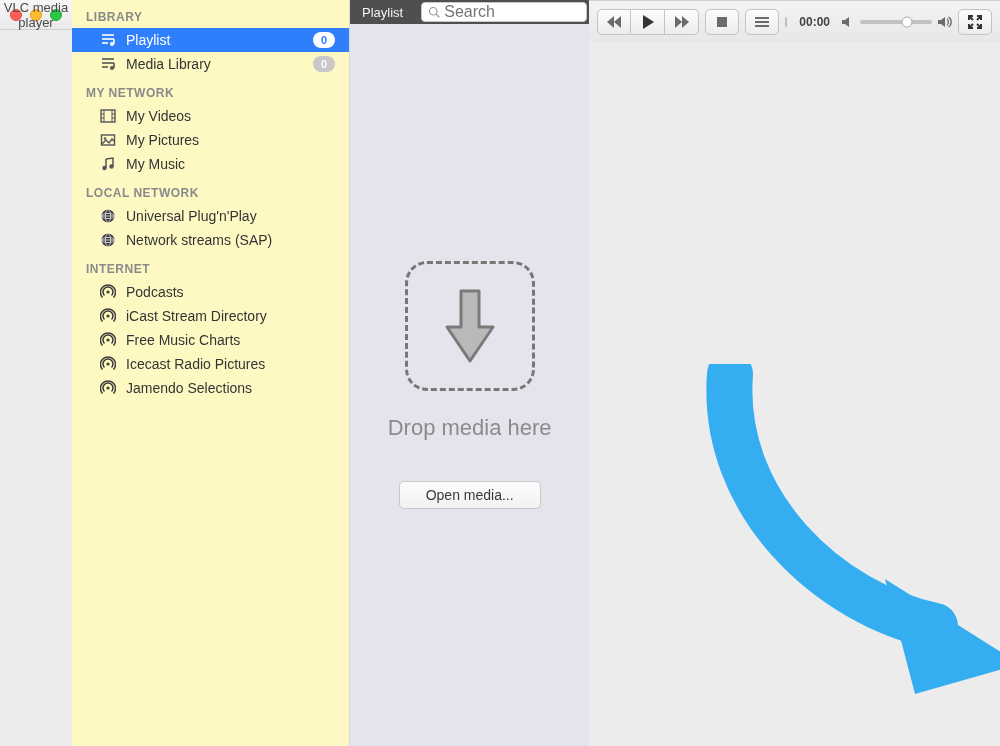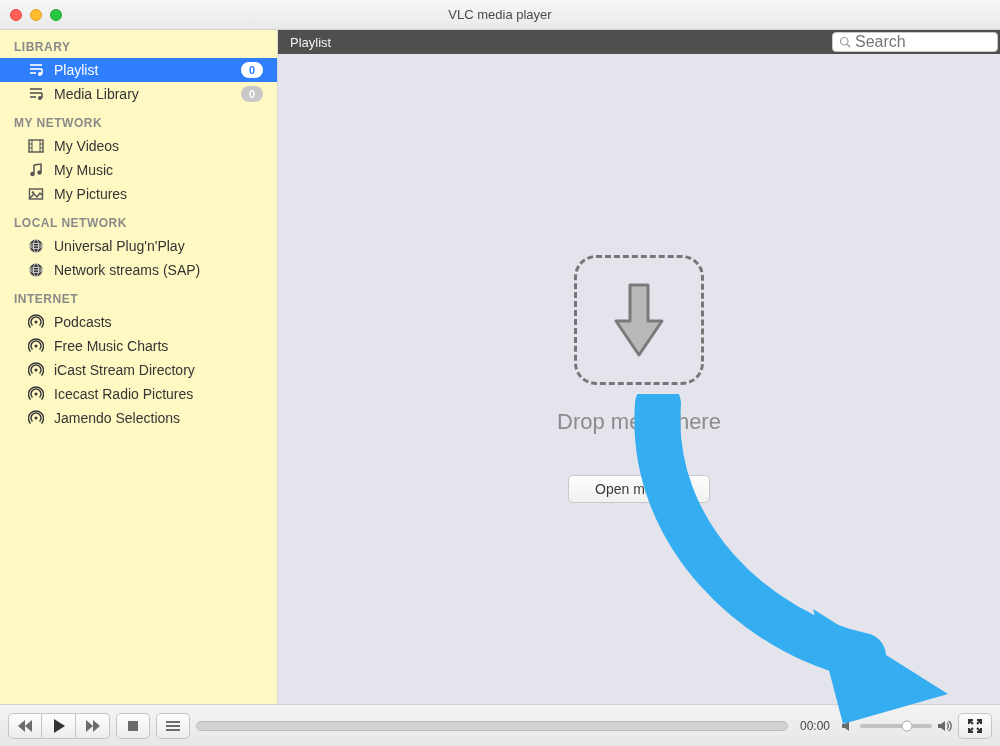--- a/index.html
+++ b/index.html
@@ -1,20 +1,20 @@
 <!DOCTYPE html>
 <html><head>
 <meta charset="utf-8">
 <style>
 * { box-sizing: border-box; margin: 0; padding: 0; font-family: -apple-system, "Helvetica Neue", Helvetica, Arial, sans-serif; }
 html, body { width: 1000px; height: 746px; overflow: hidden; }
 
 .window {
   width: 1000px; height: 746px;
-  display: flex; flex-direction: column;
+  display: flex; 
   background: #ececec;
 }
 
 .titlebar {
   height: 30px;
   display: flex; align-items: center;
   padding: 0 10px;
   background: linear-gradient(#f7f7f7,#e9e9e9);
   border-bottom: 1px solid #d0d0d0;
   position: relative;
@@ -125,21 +125,21 @@
   color:#6b6b6b; cursor:pointer;
 }
 .btn-group .ctl-btn:first-child { border-radius:5px 0 0 5px;}
 .btn-group .ctl-btn:last-child { border-radius:0 5px 5px 0; border-left:0;}
 .btn-group .ctl-btn:not(:first-child):not(:last-child){border-left:0;}
 .ctl-btn.single { border-radius:5px; }
 .seek {
   flex:1; height:10px;
   background:#d2d2d2; border:1px solid #bcbcbc; border-radius:5px;
 }
-.time { font-size:12px; color:#464646; padding:0 6px;}
+.time { font-size:12px; color:#464646; padding:0 6px;font-weight:bold;}
 .vol { display:flex; align-items:center; gap:6px; color:#6b6b6b;}
 .vol-track {
   width:72px; height:4px; background:#c2c2c2; border-radius:2px; position:relative;
 }
 .vol-thumb {
   position:absolute; top:50%; transform:translate(-50%,-50%);
   width:11px; height:11px; background:#fff; border:1px solid #aaa; border-radius:50%;
 }
 svg { display:block; }
 </style>
@@ -198,38 +198,38 @@
               <line x1="1" y1="10" x2="4" y2="10" stroke="#555"></line>
               <line x1="12" y1="6" x2="15" y2="6" stroke="#555"></line>
               <line x1="12" y1="10" x2="15" y2="10" stroke="#555"></line>
             </svg>
           </span>
           <span class="label">My Videos</span>
         </div>
         <div class="item">
           <span class="icon">
             <svg width="16" height="16" viewBox="0 0 16 16">
+              <rect x="1.5" y="3" width="13" height="10" fill="none" stroke="#555" stroke-width="1.4"></rect>
+              <circle cx="5" cy="6.5" r="1.2" fill="#555"></circle>
+              <polyline points="2,12 6,8 9,11 12,7 14,9" fill="none" stroke="#555" stroke-width="1.4"></polyline>
+            </svg>
+          </span>
+          <span class="label">My Pictures</span>
+        </div>
+        <div class="item">
+          <span class="icon">
+            <svg width="16" height="16" viewBox="0 0 16 16">
               <path d="M6 3 L13 2 V10" fill="none" stroke="#555" stroke-width="1.5"></path>
               <circle cx="4.5" cy="12" r="2.2" fill="#555"></circle>
               <circle cx="11.5" cy="10.5" r="2.2" fill="#555"></circle>
               <line x1="6" y1="3" x2="6" y2="12" stroke="#555" stroke-width="1.5"></line>
             </svg>
           </span>
           <span class="label">My Music</span>
         </div>
-        <div class="item">
-          <span class="icon">
-            <svg width="16" height="16" viewBox="0 0 16 16">
-              <rect x="1.5" y="3" width="13" height="10" fill="none" stroke="#555" stroke-width="1.4"></rect>
-              <circle cx="5" cy="6.5" r="1.2" fill="#555"></circle>
-              <polyline points="2,12 6,8 9,11 12,7 14,9" fill="none" stroke="#555" stroke-width="1.4"></polyline>
-            </svg>
-          </span>
-          <span class="label">My Pictures</span>
-        </div>
         <div class="section-header">LOCAL NETWORK</div>
         <div class="item">
           <span class="icon">
             <svg width="16" height="16" viewBox="0 0 16 16">
               <circle cx="8" cy="8" r="6.5" fill="#3a3a3a"></circle>
               <ellipse cx="8" cy="8" rx="6.5" ry="2.6" fill="none" stroke="#ddd" stroke-width="0.9"></ellipse>
               <ellipse cx="8" cy="8" rx="2.6" ry="6.5" fill="none" stroke="#ddd" stroke-width="0.9"></ellipse>
               <line x1="1.5" y1="8" x2="14.5" y2="8" stroke="#ddd" stroke-width="0.9"></line>
             </svg>
           </span>
@@ -258,31 +258,31 @@
           <span class="label">Podcasts</span>
         </div>
         <div class="item">
           <span class="icon">
             <svg width="16" height="16" viewBox="0 0 16 16">
               <circle cx="8" cy="8" r="1.6" fill="#3a3a3a"></circle>
               <path d="M4.5 11.5 A5 5 0 1 1 11.5 11.5" fill="none" stroke="#3a3a3a" stroke-width="1.5"></path>
               <path d="M2.5 13.5 A7.5 7.5 0 1 1 13.5 13.5" fill="none" stroke="#3a3a3a" stroke-width="1.5"></path>
             </svg>
           </span>
-          <span class="label">Free Music Charts</span>
+          <span class="label">iCast Stream Directory</span>
         </div>
         <div class="item">
           <span class="icon">
             <svg width="16" height="16" viewBox="0 0 16 16">
               <circle cx="8" cy="8" r="1.6" fill="#3a3a3a"></circle>
               <path d="M4.5 11.5 A5 5 0 1 1 11.5 11.5" fill="none" stroke="#3a3a3a" stroke-width="1.5"></path>
               <path d="M2.5 13.5 A7.5 7.5 0 1 1 13.5 13.5" fill="none" stroke="#3a3a3a" stroke-width="1.5"></path>
             </svg>
           </span>
-          <span class="label">iCast Stream Directory</span>
+          <span class="label">Free Music Charts</span>
         </div>
         <div class="item">
           <span class="icon">
             <svg width="16" height="16" viewBox="0 0 16 16">
               <circle cx="8" cy="8" r="1.6" fill="#3a3a3a"></circle>
               <path d="M4.5 11.5 A5 5 0 1 1 11.5 11.5" fill="none" stroke="#3a3a3a" stroke-width="1.5"></path>
               <path d="M2.5 13.5 A7.5 7.5 0 1 1 13.5 13.5" fill="none" stroke="#3a3a3a" stroke-width="1.5"></path>
             </svg>
           </span>
           <span class="label">Icecast Radio Pictures</span>

